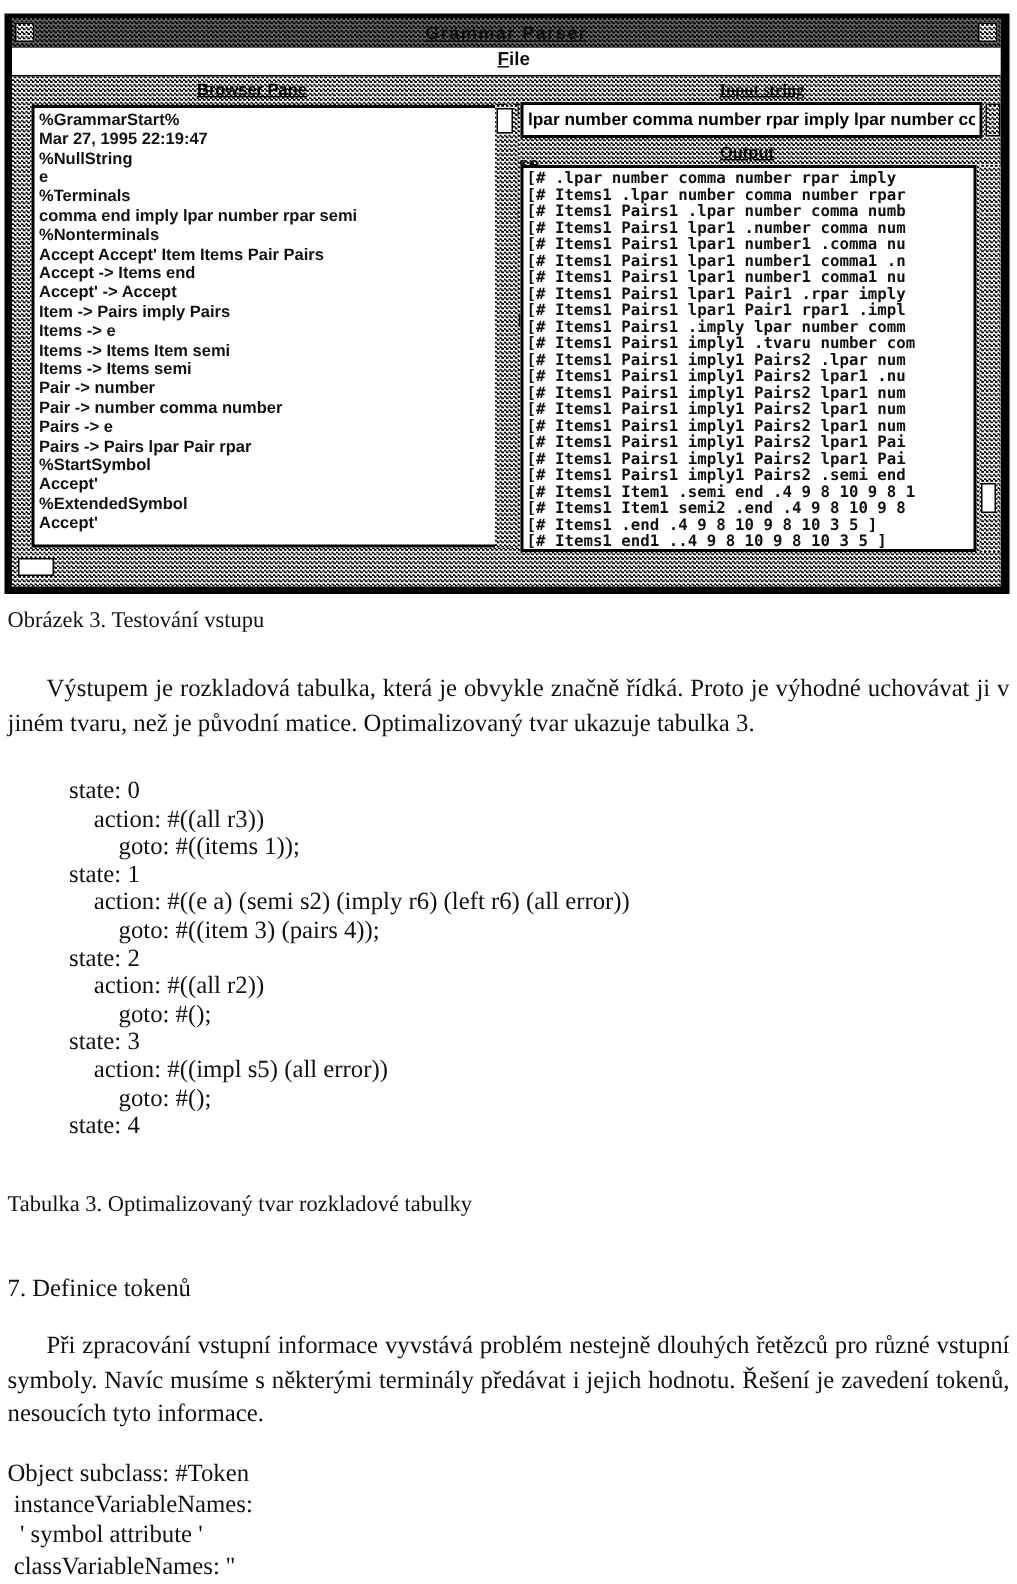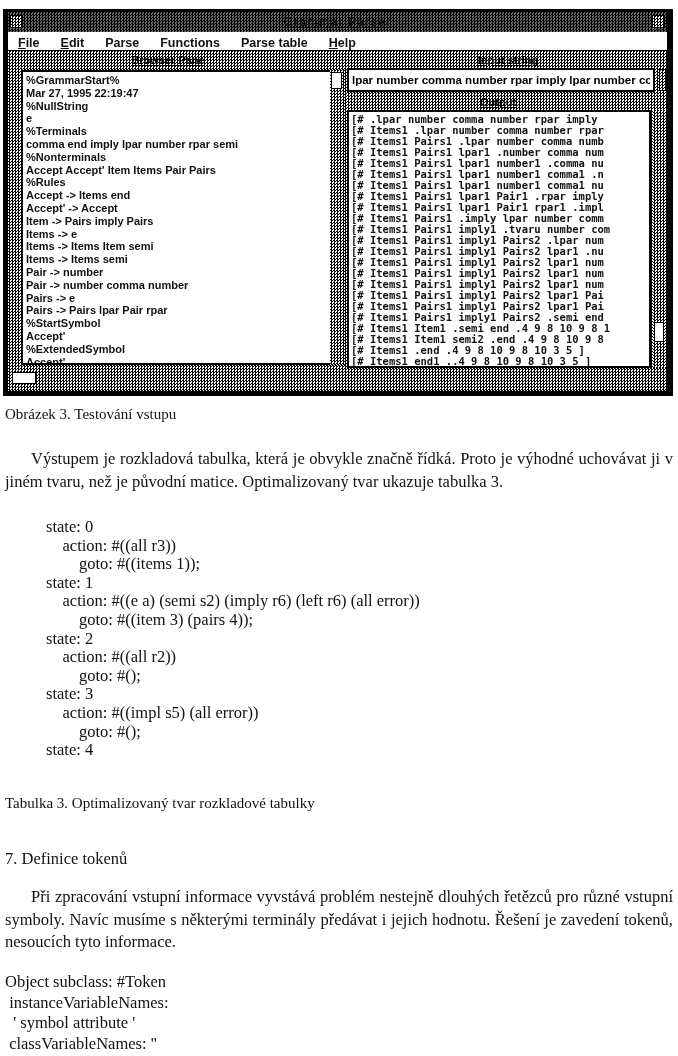--- a/index.html
+++ b/index.html
@@ -26,22 +26,23 @@
   .titlebar { position:absolute; left:0; top:0; width:100%; height:20px; }
   .title-text {
     position:absolute; left:0; right:0; top:3px; text-align:center;
     font:bold 12px "Liberation Sans", sans-serif; color:#0d0d0d; letter-spacing:1px;text-decoration:underline;
   }
   .ctrl-box { position:absolute; top:3px; width:13px; height:13px; border:1px solid #000; }
   .ctrl-box.left { left:2px; } .ctrl-box.right { right:2px; }
 
   .menubar {
     position:absolute; left:0; top:20px; width:100%; height:19px; background:#fff;
-    border-bottom:1px solid #000; display:flex; align-items:flex-end; gap:21px; padding-left:10px;
+    border-bottom:1px solid #000; display:flex; align-items:center; gap:21px; padding-left:10px;
     font:bold 12.5px "Liberation Sans", sans-serif;
+    flex-direction:column;
   }
   .mi { white-space:nowrap; }
   .accel::first-letter { text-decoration:underline; }
 
   .pane-label {
     position:absolute; font:bold 11px "Liberation Sans", sans-serif; color:#000;
     text-align:center; width:130px; text-decoration:underline;
   }
 
   .browser-pane {
@@ -104,32 +105,31 @@
   <div class="menubar">
     <span class="mi accel">File</span>
     <span class="mi accel">Edit</span>
     <span class="mi">Parse</span>
     <span class="mi">Functions</span>
     <span class="mi">Parse table</span>
     <span class="mi accel">Help</span>
   </div>
 
   <div class="pane-label" style="left:95px; top:42px;">Browser Pane</div>
-  <div class="pane-label" style="left:435px; top:42px;">Input string</div>
+  <div class="pane-label" style="left:435px; top:42px;font-family:Liberation Serif, serif;">Input string</div>
 
   <div class="browser-pane">
       <div class="bline">%GrammarStart%</div>
       <div class="bline">Mar 27, 1995  22:19:47</div>
       <div class="bline">%NullString</div>
       <div class="bline">e</div>
       <div class="bline">%Terminals</div>
       <div class="bline">comma end imply lpar number rpar semi</div>
       <div class="bline">%Nonterminals</div>
       <div class="bline">Accept Accept' Item Items Pair Pairs</div>
-      <div class="bline">%Rules</div>
       <div class="bline">Accept -&gt; Items end</div>
       <div class="bline">Accept' -&gt; Accept</div>
       <div class="bline">Item -&gt; Pairs imply Pairs</div>
       <div class="bline">Items -&gt; e</div>
       <div class="bline">Items -&gt; Items Item semi</div>
       <div class="bline">Items -&gt; Items semi</div>
       <div class="bline">Pair -&gt; number</div>
       <div class="bline">Pair -&gt; number comma number</div>
       <div class="bline">Pairs -&gt; e</div>
       <div class="bline">Pairs -&gt; Pairs lpar Pair rpar</div>

